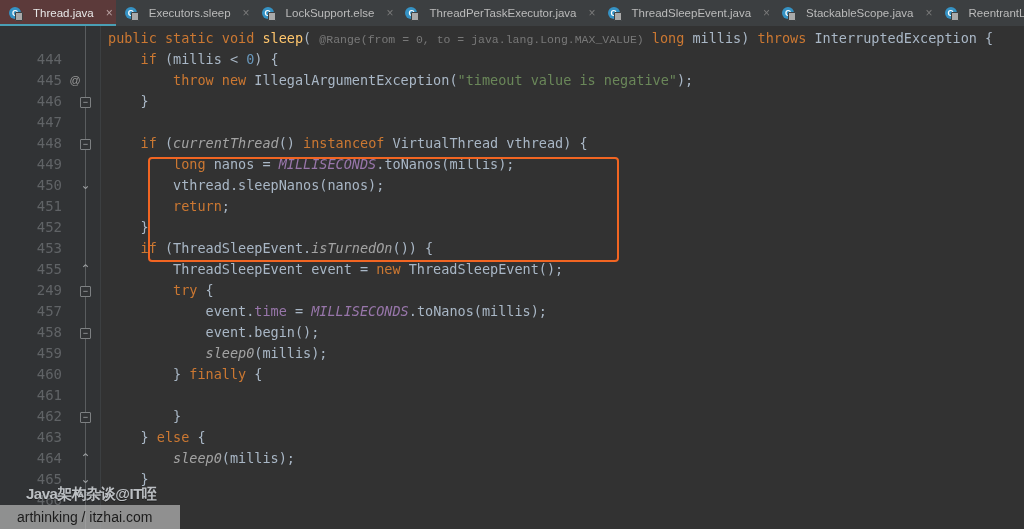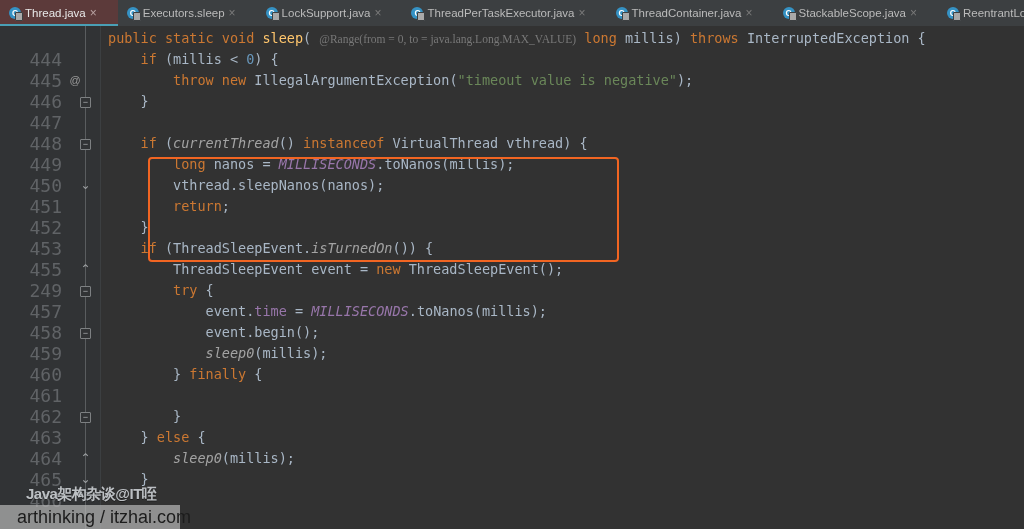--- a/index.html
+++ b/index.html
@@ -30,22 +30,22 @@
     display: flex;
     align-items: stretch;
     height: 26px;
     background: #3c3f41;
     overflow: hidden;
     white-space: nowrap;
   }
   .tab {
     display: flex;
     align-items: center;
-    gap: 3px;
-    padding: 0 20px 0 9px;
+    gap: 11px;
+    padding: 0 2px 0 9px;
     height: 26px;
     box-sizing: border-box;
     font-family: "Liberation Sans", sans-serif;
     font-size: 11.5px;
     color: #bbbbbb;
     position: relative;
     flex: 0 0 auto;
   }
   .tab.active {
     background: #5c3a3a;
@@ -128,21 +128,21 @@
     white-space: pre;
     font-size: 13.5px;
   }
   .lnum {
     position: absolute;
     left: 0;
     width: 62px;
     text-align: right;
     color: #606366;
     font-family: "DejaVu Sans Mono", monospace;
-    font-size: 18px;
+    font-size: 14px;
   }
   .gmark {
     position: absolute;
     left: 68px;
     width: 14px;
     text-align: center;
     color: #9a9a9a;
     font-family: "Liberation Sans", sans-serif;
     font-size: 11px;
   }
@@ -188,21 +188,21 @@
   .kw   { color: #cc7832; }
   .meth { color: #ffc66d; }
   .str  { color: #6a8759; }
   .num  { color: #6897bb; }
   .txt  { color: #a9b7c6; }
   .fld  { color: #9876aa; }
   .stat { color: #a3a3a3; font-style: italic; }
   .statp{ color: #9876aa; font-style: italic; }
   .hint {
     color: #787878;
-    font-family: Liberation Serif, serif;
+    font-family: Liberation Mono, monospace;
     font-size: 11.5px;
     font-style: normal;
   }
 
   
   .hl-box {
     position: absolute;
     left: 148px;
     top: 131px;
     width: 471px;
@@ -233,21 +233,21 @@
     width: 180px;
     height: 24px;
     background: rgba(180,180,180,.72);
   }
   .wm-en {
     position: absolute;
     left: 17px;
     top: 507px;
     color: #1c1c1c;
     font-family: "Liberation Sans", sans-serif;
-    font-size: 18px;
+    font-size: 14px;
     line-height: 20px;
   }
 </style>
 </head>
 <body>
 
 <div class="ide">
 
   <div class="tabbar">
 
@@ -267,39 +267,39 @@
       </span>
       <span class="tab-label">Executors.sleep</span>
       <span class="tab-close">×</span>
     </div>
 
     <div class="tab">
       <span class="cls-icon">
         <span class="disc">C</span>
           <span class="badge"></span>
       </span>
-      <span class="tab-label">LockSupport.java</span>
+      <span class="tab-label">LockSupport.else</span>
       <span class="tab-close">×</span>
     </div>
 
     <div class="tab">
       <span class="cls-icon">
         <span class="disc">C</span>
           <span class="badge"></span>
       </span>
       <span class="tab-label">ThreadPerTaskExecutor.java</span>
       <span class="tab-close">×</span>
     </div>
 
     <div class="tab">
       <span class="cls-icon">
         <span class="disc">C</span>
           <span class="badge"></span>
       </span>
-      <span class="tab-label">ThreadContainer.java</span>
+      <span class="tab-label">ThreadSleepEvent.java</span>
       <span class="tab-close">×</span>
     </div>
 
     <div class="tab">
       <span class="cls-icon">
         <span class="disc">C</span>
           <span class="badge"></span>
       </span>
       <span class="tab-label">StackableScope.java</span>
       <span class="tab-close">×</span>

